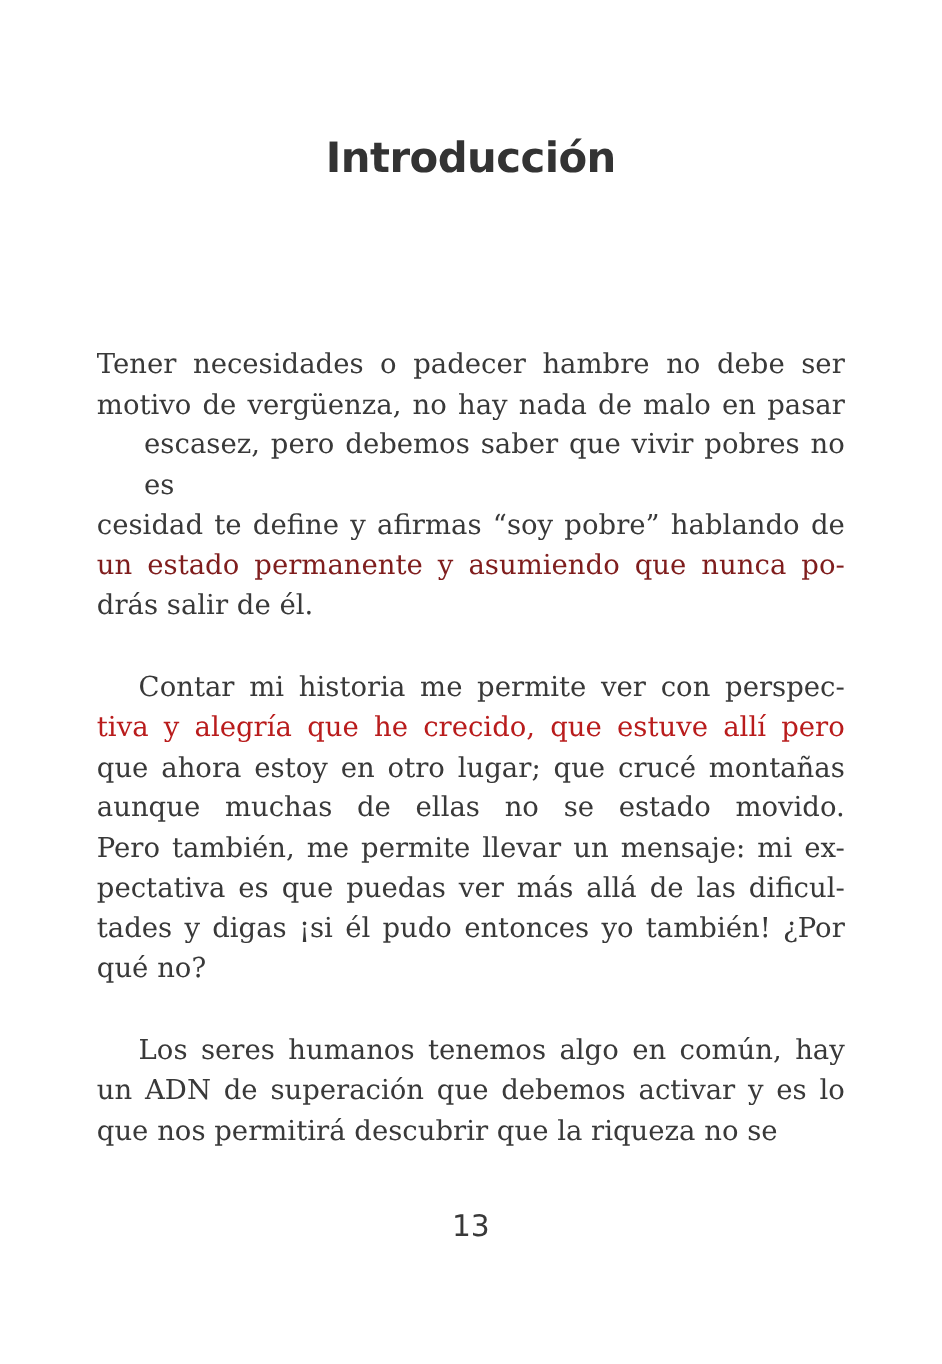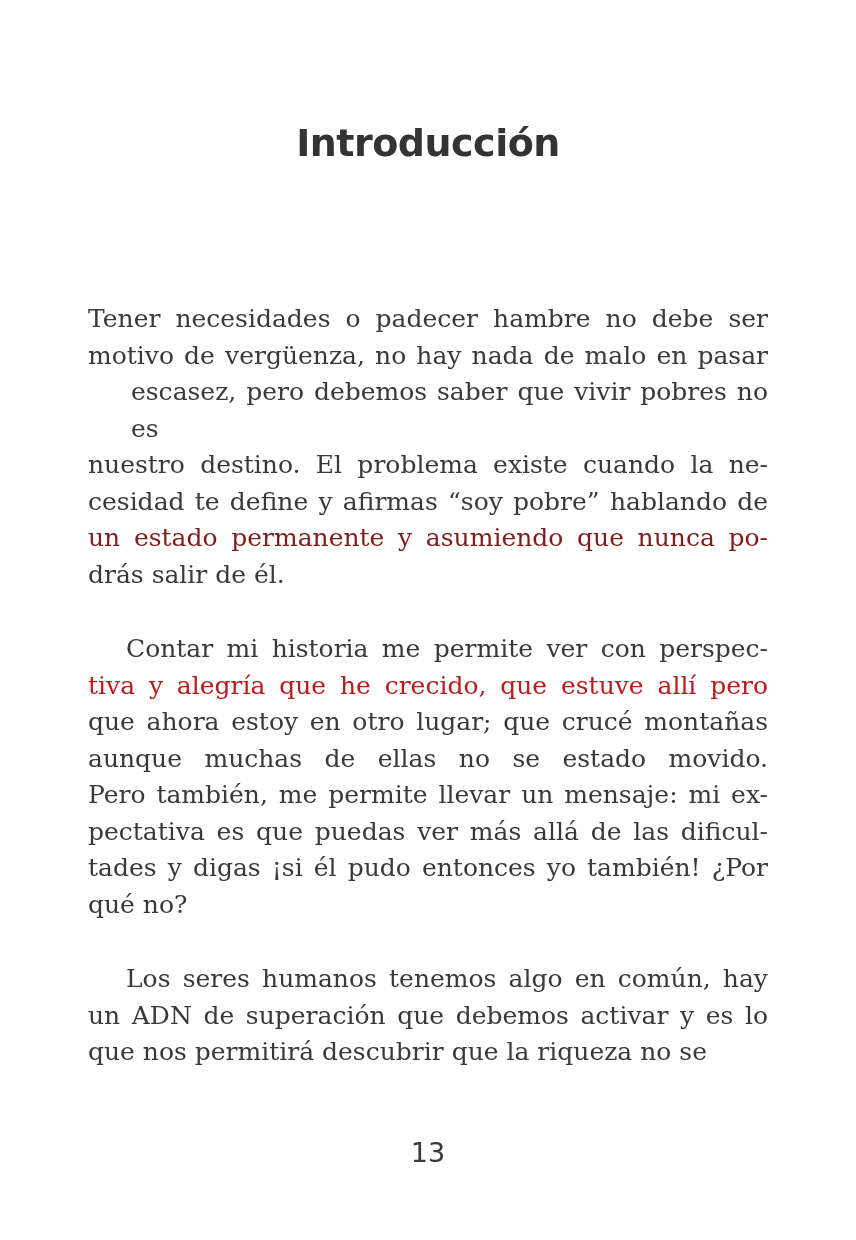--- a/index.html
+++ b/index.html
@@ -21,21 +21,21 @@
     right: 0;
     text-align: center;
     font-family: "DejaVu Sans", sans-serif;
     font-weight: 700;
     font-size: 38px;
     letter-spacing: -0.5px;
     color: #333333;
   }
   .text-block {
     position: absolute;
-    top: 301px;
+    top: 313px;
     left: 88px;
     width: 680px;
   }
   .paragraph {
     margin: 0;
   }
   .paragraph + .paragraph {
     margin-top: 38px;
   }
   .line {
@@ -48,41 +48,40 @@
     white-space: normal;
   }
   .line.last {
     text-align-last: left;
   }
   .line.indented {
     text-indent: 38px;
   }
   .page-number {
     position: absolute;
-    top: 1137px;
+    top: 1100px;
     left: 0;
     right: 0;
     text-align: center;
     font-family: "DejaVu Sans", "Liberation Sans", sans-serif;
     font-size: 27px;
     color: #3a3a3a;
   }
 </style>
 </head>
 <body>
 
 <div class="page" style="background: rgb(255, 255, 255);">
   <h1 class="book-title" style="color: rgb(51, 51, 51);">Introducción</h1>
 
   <div class="text-block">
       <div class="paragraph">
         <div class="line" style="color: rgb(57, 57, 57);">Tener necesidades o padecer hambre no debe ser</div>
         <div class="line" style="color: rgb(57, 57, 57);">motivo de vergüenza, no hay nada de malo en pasar</div>
         <div class="line" style="color: rgb(57, 57, 57); margin-left: 43px;">escasez, pero debemos saber que vivir pobres no es</div>
-        <div class="line" style="color: rgb(57, 57, 57);">nuestro destino. El problema existe cuando la ne-</div>
         <div class="line" style="color: rgb(57, 57, 57);">cesidad te define y afirmas “soy pobre” hablando de</div>
         <div class="line" style="color: #7f1d1d;">un estado permanente y asumiendo que nunca po-</div>
         <div class="line last" style="color: rgb(57, 57, 57);">drás salir de él.</div>
       </div>
       <div class="paragraph">
         <div class="line indented" style="color: rgb(57, 57, 57);">Contar mi historia me permite ver con perspec-</div>
         <div class="line" style="color: #b91c1c;">tiva y alegría que he crecido, que estuve allí pero</div>
         <div class="line" style="color: rgb(57, 57, 57);">que ahora estoy en otro lugar; que crucé montañas</div>
         <div class="line" style="color: rgb(57, 57, 57);">aunque muchas de ellas no se estado movido.</div>
         <div class="line" style="color: rgb(57, 57, 57);">Pero también, me permite llevar un mensaje: mi ex-</div>

